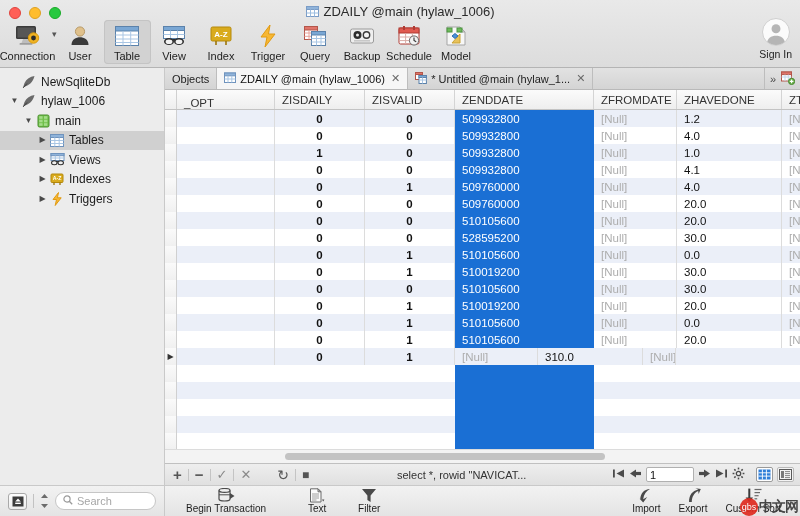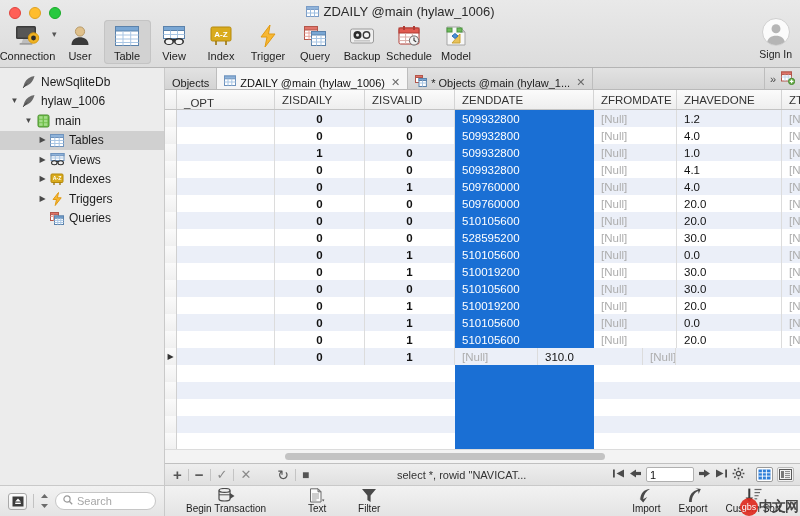--- a/index.html
+++ b/index.html
@@ -120,21 +120,21 @@
   .right { flex: 1; display: flex; flex-direction: column; min-width: 0; background: #fff; }
 
   
   .tabstrip {
     height: 22px; flex: 0 0 22px;
     background: linear-gradient(to bottom,#eaeaea,#dcdcdc);
     border-bottom: 1px solid #b9b9b9;
     display: flex; align-items: stretch;
   }
   .tab {
-    display: flex; align-items: flex-end; gap: 4px;
+    display: flex; align-items: center; gap: 4px;
     padding: 0 7px;
     font-size: 11px; color: #222;
     border-right: 1px solid #bdbdbd;
     background: linear-gradient(to bottom,#e2e2e2,#d4d4d4);
     white-space: nowrap;
   }
   .tab.active { background: #f6f6f6; color: #111; }
   .tab .x { font-size: 11px; color: #6a6a6a; margin-left: 2px; }
   .tabfill { flex: 1; border-right: 1px solid #bdbdbd; background: linear-gradient(to bottom,#e2e2e2,#d4d4d4); }
   .tabend {
@@ -557,43 +557,20 @@
             <span class="tw">
               <span class="arrow">▶</span>
             </span>
             <span class="ticn">
               <svg width="12" height="14" viewBox="0 0 12 14">
                 <path d="M7.5 0.5 L2 7.5 L5.5 7.5 L4.2 13.5 L10.2 5.8 L6.4 5.8 Z" fill="#f7b733" stroke="#e09a12"></path>
               </svg>
             </span>
             <span>Triggers</span>
           </div>
-          <div class="trow">
-            <span style="flex: 0 0 36px;"></span>
-            <span class="tw"></span>
-            <span class="ticn">
-              <svg width="14" height="13" viewBox="0 0 14 13">
-                <rect x="0.5" y="0.5" width="8" height="8" fill="#fff" stroke="#b3564a"></rect>
-                <rect x="0.5" y="0.5" width="8" height="2.2" fill="#e0746a" stroke="#b3564a"></rect>
-                <g stroke="#e9a39b">
-                  <line x1="0.5" y1="4.5" x2="8.5" y2="4.5"></line>
-                  <line x1="3.5" y1="2.7" x2="3.5" y2="8.5"></line>
-                </g>
-                <rect x="4.5" y="4" width="9" height="8.5" fill="#fff" stroke="#5b82ab"></rect>
-                <rect x="4.5" y="4" width="9" height="2.2" fill="#7aa7d4" stroke="#5b82ab"></rect>
-                <g stroke="#a9c6e4">
-                  <line x1="4.5" y1="8.4" x2="13.5" y2="8.4"></line>
-                  <line x1="4.5" y1="10.5" x2="13.5" y2="10.5"></line>
-                  <line x1="7.8" y1="6.2" x2="7.8" y2="12.5"></line>
-                  <line x1="10.8" y1="6.2" x2="10.8" y2="12.5"></line>
-                </g>
-              </svg>
-            </span>
-            <span>Queries</span>
-          </div>
         </div>
 
       <div class="sbottom">
         <div class="sq">
           <svg width="12" height="11" viewBox="0 0 12 11">
             <rect x="0.5" y="0.5" width="11" height="10" fill="#3c3c3c"></rect>
             <path d="M6 2.5 L8.8 5.6 L3.2 5.6 Z" fill="#fff"></path>
             <rect x="3.2" y="6.6" width="5.6" height="1.4" fill="#fff"></rect>
           </svg>
         </div>
@@ -645,21 +622,21 @@
                 <rect x="0.5" y="0.5" width="7" height="7" fill="#fff" stroke="#b3564a"></rect>
                 <rect x="0.5" y="0.5" width="7" height="2" fill="#e0746a" stroke="#b3564a"></rect>
                 <rect x="4" y="3.5" width="7.4" height="8" fill="#fff" stroke="#5b82ab"></rect>
                 <rect x="4" y="3.5" width="7.4" height="2" fill="#7aa7d4" stroke="#5b82ab"></rect>
                 <g stroke="#a9c6e4">
                   <line x1="4" y1="8" x2="11.4" y2="8"></line>
                   <line x1="7.5" y1="5.5" x2="7.5" y2="11.5"></line>
                 </g>
               </svg>
           </span>
-          <span>* Objects @main (hylaw_1...</span>
+          <span>* Untitled @main (hylaw_1...</span>
           <span class="x">✕</span>
         </div>
 
         <div class="tabfill"></div>
         <div class="tabend">
           <span>»</span>
           <span>
             <svg width="14" height="14" viewBox="0 0 14 14">
               <rect x="0.5" y="1" width="10" height="9" fill="#fff" stroke="#b3564a"></rect>
               <rect x="0.5" y="1" width="10" height="2.6" fill="#e0746a" stroke="#b3564a"></rect>

